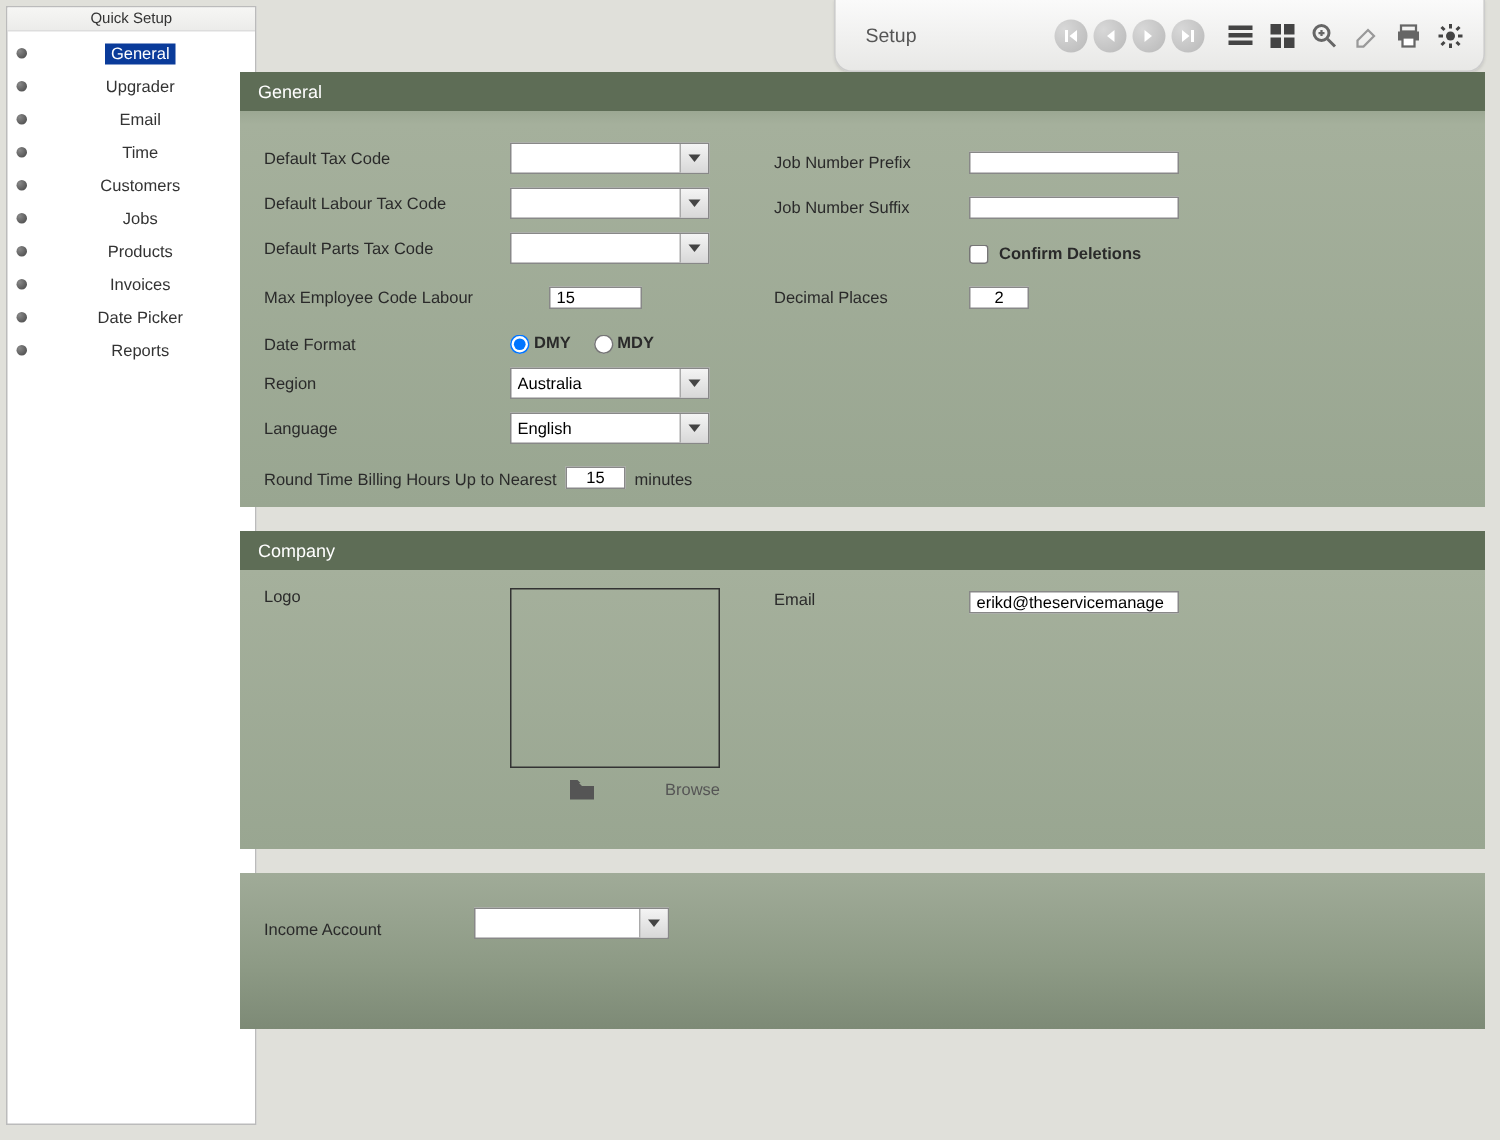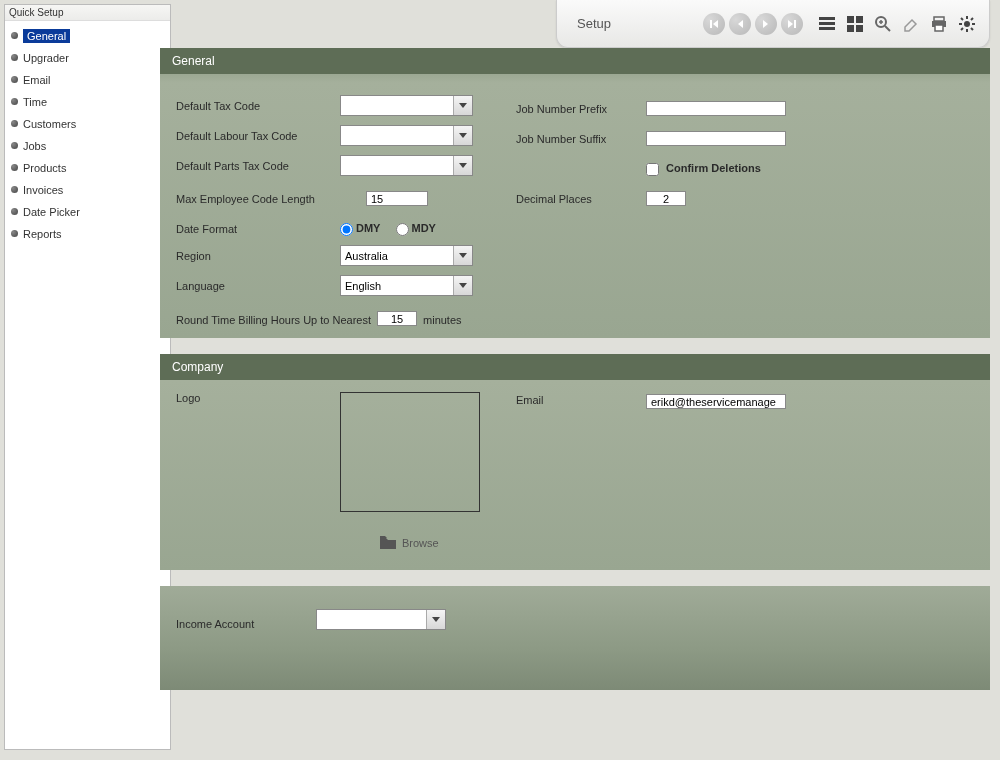--- a/index.html
+++ b/index.html
@@ -59,20 +59,21 @@
 .nav-btn svg { width: 10px; height: 10px; fill: #fff; }
 
 .sidebar {
   position: absolute;
   left: 4px;
   top: 4px;
   width: 167px;
   height: 746px;
   background: #fff;
   border: 1px solid #bbb;
+  text-align: center;
 }
 .sidebar-title {
   font-size: 10px;
   padding: 2px 4px;
   background: linear-gradient(#f6f6f4, #ececea);
   border-bottom: 1px solid #ddd;
 }
 .sidebar ul { list-style: none; padding: 4px 0; }
 .sidebar li {
   padding: 3px 6px 3px 18px;
@@ -147,24 +148,25 @@
 .checkbox-line { font-weight: bold; }
 .logo-box {
   width: 140px;
   height: 120px;
   border: 1px solid #333;
 }
 .browse-line {
   display: flex;
   align-items: center;
   gap: 6px;
-  margin-top: 24px;
+  margin-top: 8px;
   margin-left: 40px;
   color: #555;
   cursor: pointer;
+  justify-content: space-between;
 }
 .browse-line svg { width: 16px; height: 14px; fill: #555; }
 
 
 .select-wrap {
   position: relative;
   display: inline-block;
 }
 .select-wrap select {
   appearance: none;
@@ -324,21 +326,21 @@
         <div class="col-right">
           <div style="width:130px"></div>
           <span class="checkbox-line">
             <input type="checkbox" style="">
             <span>Confirm Deletions</span>
           </span>
         </div>
       </div>
       <div class="row">
         <div class="col-left">
-          <div class="label" style="width:190px">Max Employee Code Length</div>
+          <div class="label" style="width:190px">Max Employee Code Labour</div>
           <input class="text w60" value="15" style="">
         </div>
         <div class="col-right">
           <div class="label" style="width:130px">Decimal Places</div>
           <input class="text w40" value="2" style="">
         </div>
       </div>
       <div class="row">
         <div class="col-left">
           <div class="label">Date Format</div>
@@ -363,21 +365,21 @@
       <div class="row">
         <span>Round Time Billing Hours Up to Nearest</span>
         <input class="text w40 inline-text" value="15" style="">
         <span>minutes</span>
       </div>
     </div>
   </div>
 
   <div class="panel">
     <div class="panel-header">Company</div>
-    <div class="panel-body" style="padding-bottom:20px;">
+    <div class="panel-body" style="padding-bottom:32px;">
       <div class="row" style="align-items:flex-start;">
         <div class="col-left" style="align-items:flex-start;">
           <div class="label">Logo</div>
           <div>
             <div class="logo-box"></div>
             <div class="browse-line">
               <svg viewBox="0 0 16 14">
                   <path d="M0 2 L6 2 L8 4 L16 4 L16 13 L0 13 Z M0 2 L0 0 L5 0 L7 2"></path>
                 </svg>
               <span>Browse</span>

